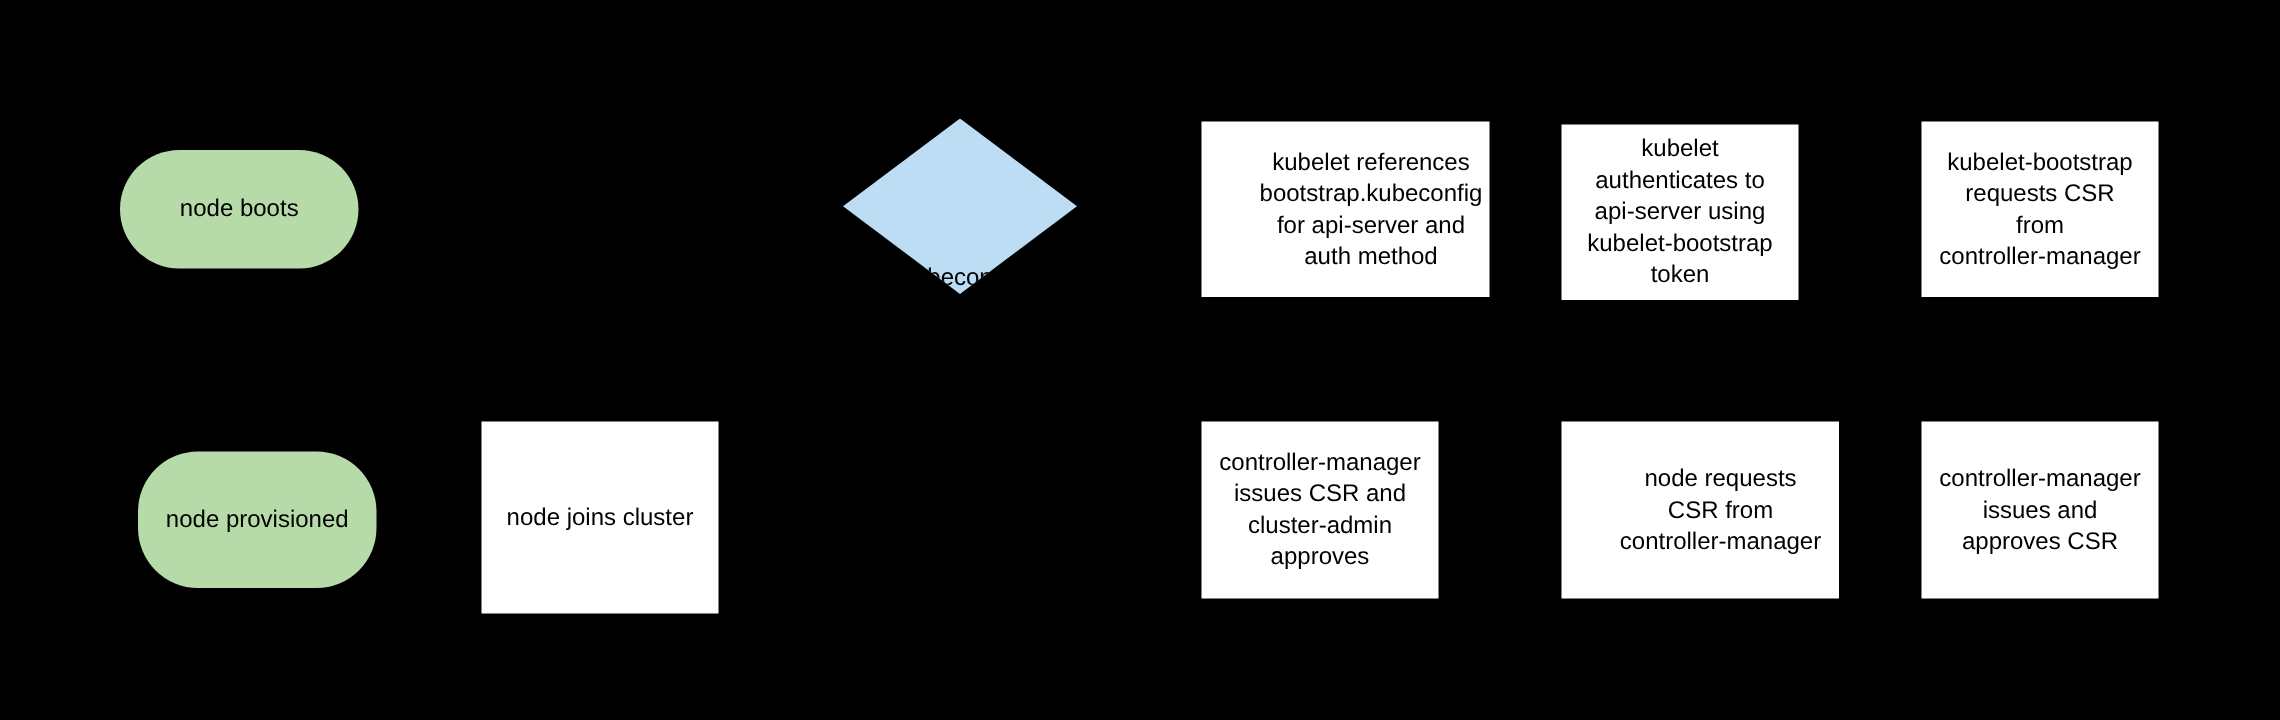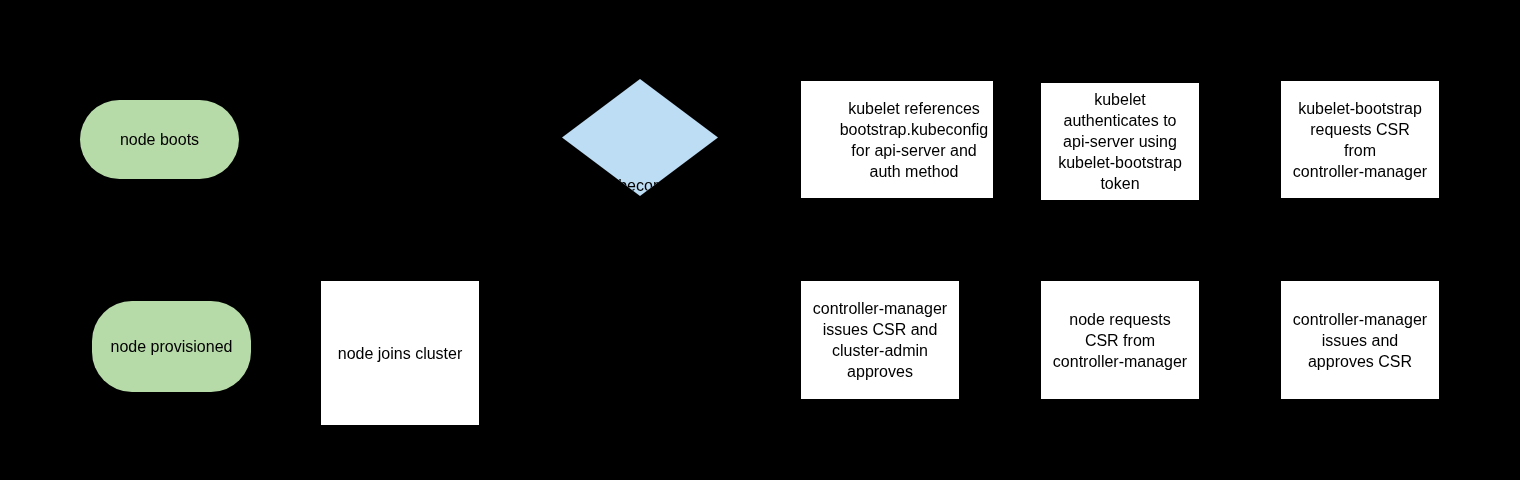--- a/index.html
+++ b/index.html
@@ -49,24 +49,24 @@
     clip-path: polygon(50% 0%, 100% 50%, 50% 100%, 0% 50%);
   }
   
   #n0  { left: 80px;   top: 100px; }
   #n1  { left: 321px;  top: 81px;  }
   #n2  { left: 562px;  top: 79px; align-items: flex-end;  }
   #n3  { left: 801px;  top: 81px; padding-left: 34px;  }
   #n4  { left: 1041px; top: 83px;  }
   #n5  { left: 1281px; top: 81px;  }
   #n6  { left: 92px;   top: 301px; height: 91px; }
-  #n7  { left: 321px;  top: 281px; height: 144px; }
+  #n7  { left: 321px;  top: 281px; height: 128px; }
   #n8  { left: 561px;  top: 281px; height: 118px; }
   #n9  { left: 801px;  top: 281px; height: 118px; }
-  #n10 { left: 1041px; top: 281px; height: 118px; }
+  #n10 { left: 1041px; top: 281px; height: 118px; padding-left: 27px; }
   #n11 { left: 1281px; top: 281px; height: 118px; }
 </style>
 </head>
 <body>
 
 <div class="canvas">
 
   <div id="n0" class="node terminator">
     <span class="label">node boots</span>
   </div>

